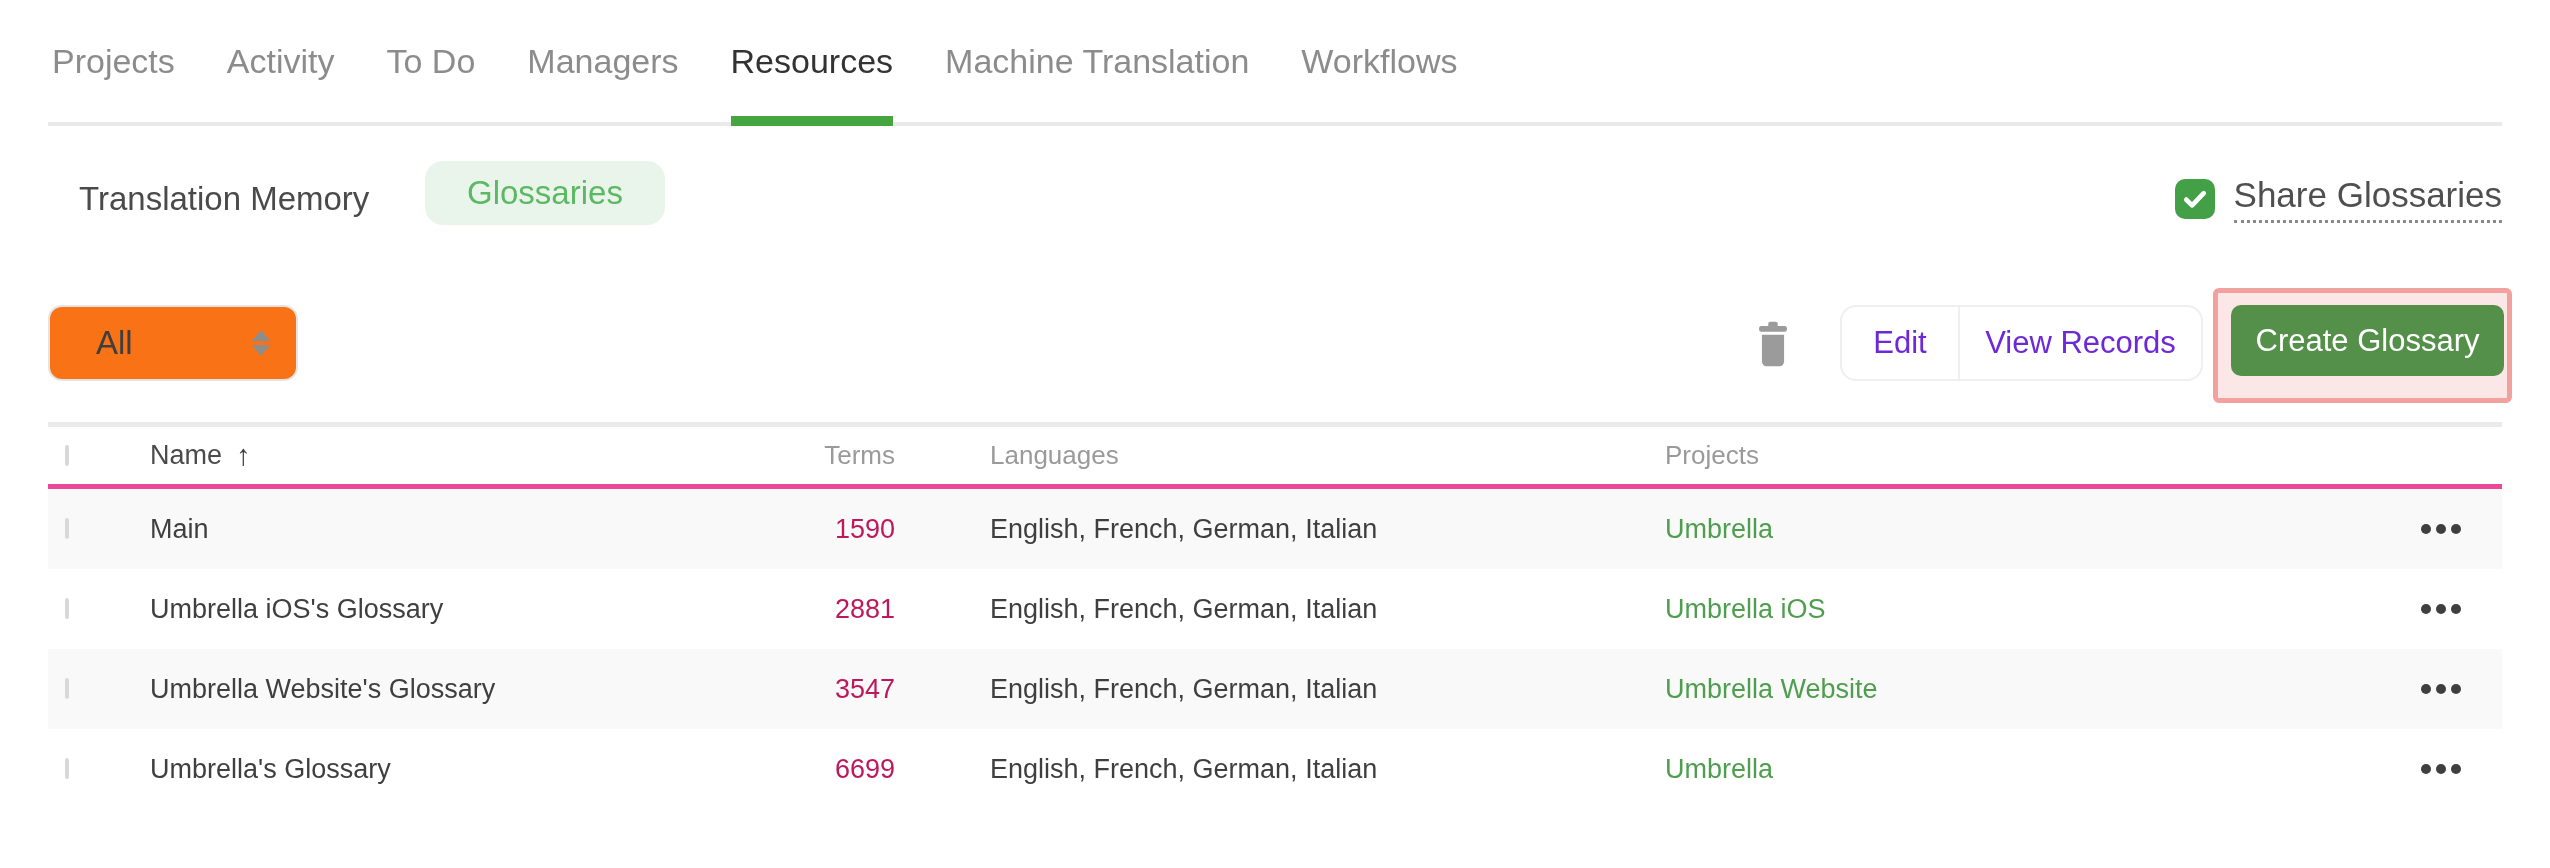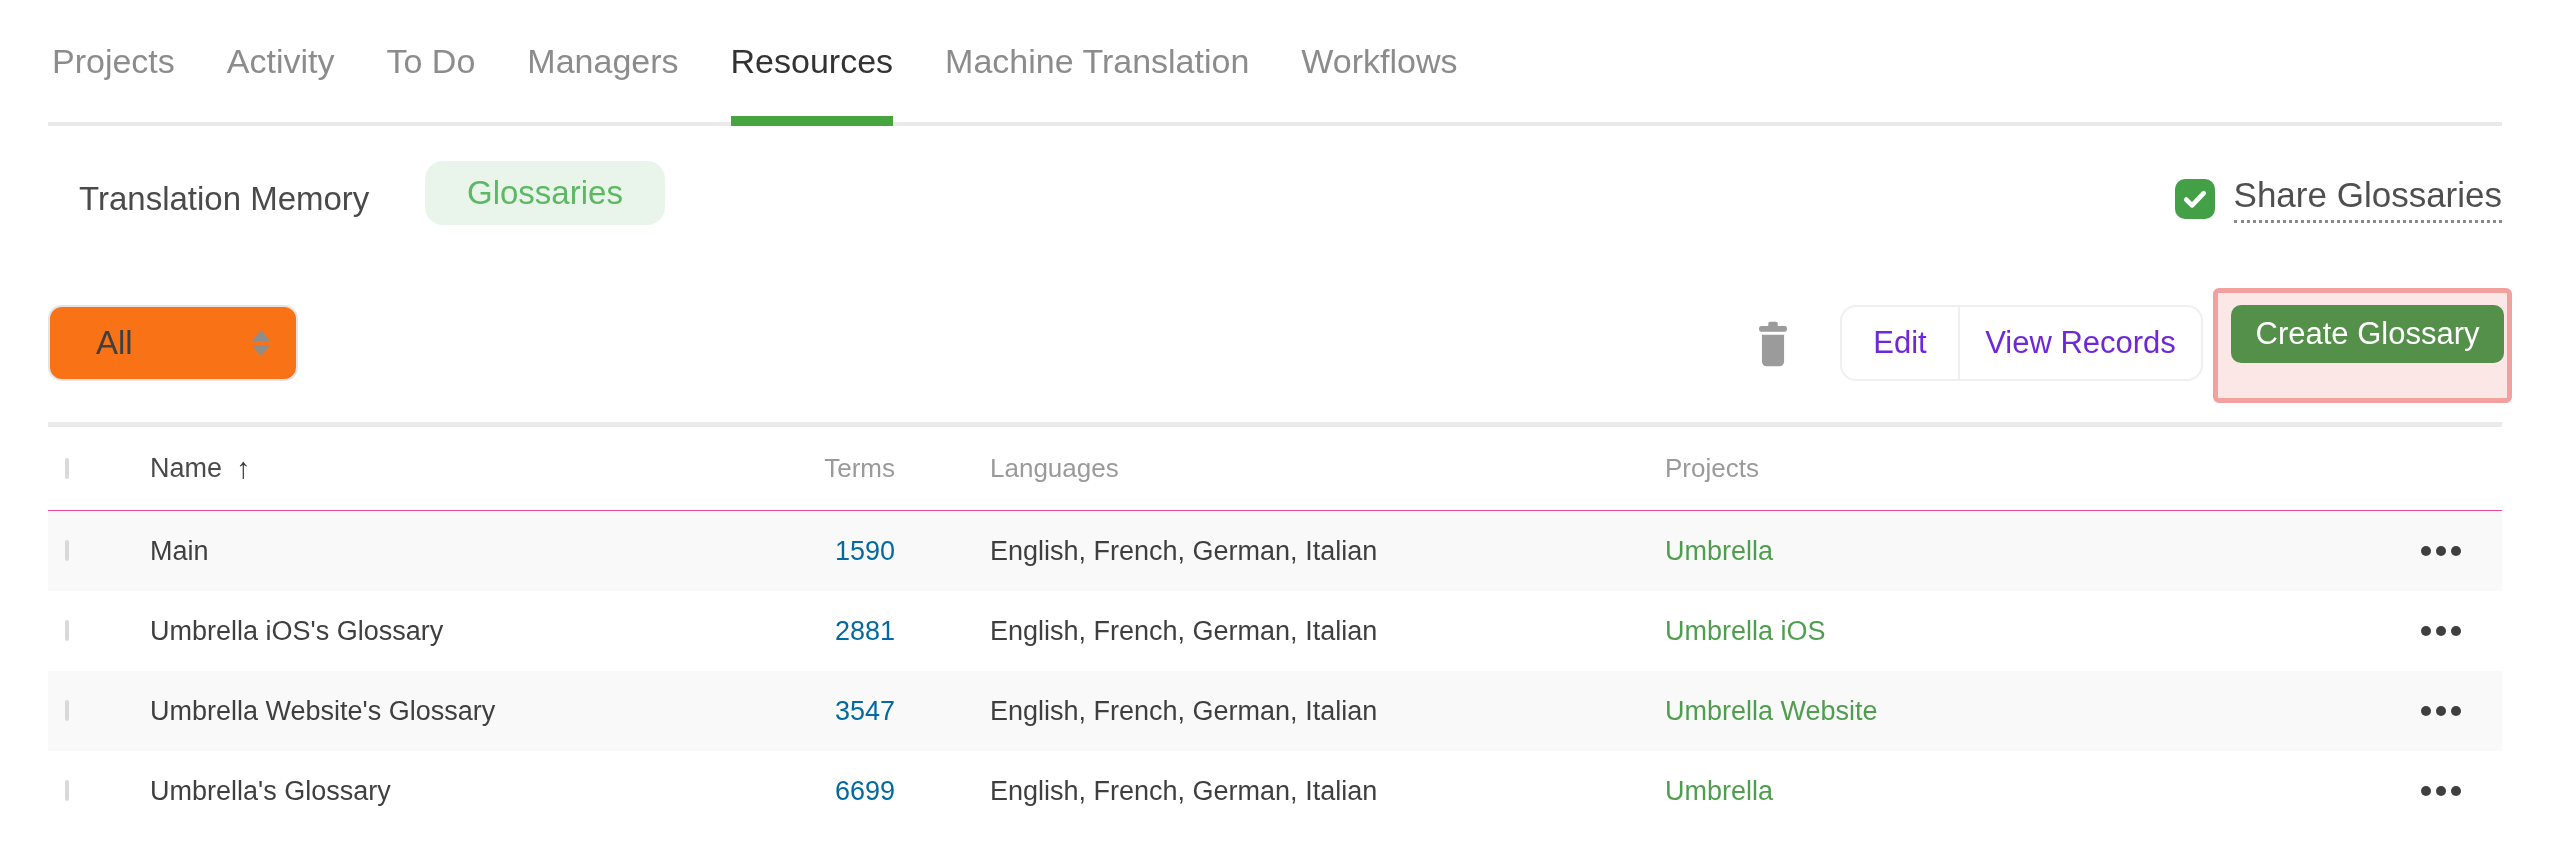--- a/index.html
+++ b/index.html
@@ -49,43 +49,43 @@
 
   .btn-group { position:absolute; left:1792px; top:0; height:76px; display:flex;
                border:2px solid #efefef; border-radius:16px; background:#fff; }
   .btn-group .grp-btn { font-size:31px; color:#6d28d9; display:flex; align-items:center;
                justify-content:center; cursor:default; }
   .btn-edit { width:116px; }
   .btn-view { width:243px; border-left:2px solid #efefef; }
 
   .annotation { position:absolute; left:2165px; top:-17px; width:299px; height:115px;
                background:#fbe8e6; border:5px solid #f2a19f; border-radius:6px; }
-  .create-btn { position:absolute; left:13px; top:12px; width:273px; height:58px;
+  .create-btn { position:absolute; left:13px; top:12px; width:273px; height:71px;
                border-radius:10px; background:#54904a; color:#ffffff; font-size:31px;
                display:flex; align-items:center; justify-content:center; cursor:pointer;
                border:none; }
 
   
   .glossary-table { position:absolute; left:48px; right:48px; top:422px;
                border-top:5px solid #eaeaea; }
   .trow, .thead-row { display:grid;
                grid-template-columns:92px 560px 195px 770px 715px 122px;
                align-items:center; }
-  .thead-row { height:84px; border-bottom:1px solid #ec4899; }
+  .thead-row { height:62px; border-bottom:5px solid #ec4899; }
   .trow { height:80px; }
   .trow.alt { background:#f9f9f9; }
 
   .cell-check { padding-left:17px; }
   .checkbox { width:40px; height:40px; border:2px solid #d9d9d9; border-radius:10px;
               background:#ffffff; cursor:pointer; }
   .cell-name { padding-left:10px; font-size:27px; color:#3f3f3f; display:flex;
               align-items:center; gap:14px; }
   .thead-row .cell-name { color:#4a4a4a; cursor:pointer; }
   .sort-arrow { font-size:29px; color:#3c3c3c; }
-  .cell-terms { text-align:right; font-size:27px; color:#0369a1; }
+  .cell-terms { text-align:right; font-size:27px; color:#be185d; }
   .thead-row .cell-terms { color:#9a9a9a; font-size:26px; }
   .cell-langs { padding-left:95px; font-size:27px; color:#3f3f3f; }
   .thead-row .cell-langs { color:#9a9a9a; font-size:26px; }
   .cell-project { font-size:27px; color:#4f9e4f; }
   .thead-row .cell-project { color:#9a9a9a; font-size:26px; }
   .cell-project .proj-link { cursor:pointer; }
   .cell-actions { display:flex; justify-content:center; }
   .ellipsis { display:flex; gap:5px; cursor:pointer; padding:10px 4px; }
   .ellipsis i { width:10px; height:10px; border-radius:50%; background:#3f3f3f; display:block; }
 </style>

